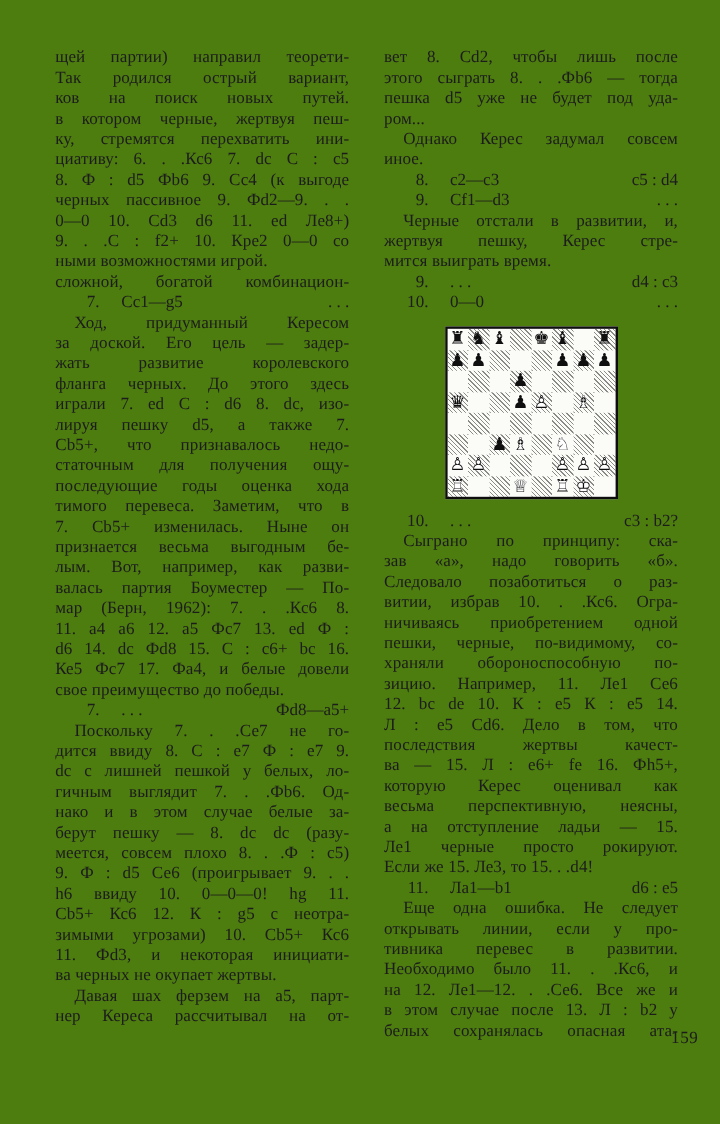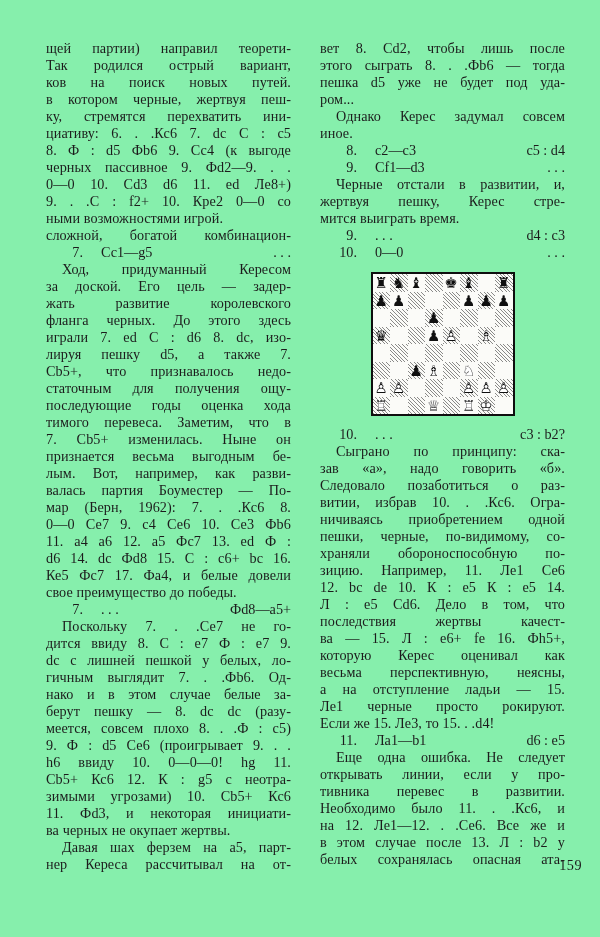--- a/index.html
+++ b/index.html
@@ -1,17 +1,17 @@
 <!DOCTYPE html>
 <html><head>
 <meta charset="utf-8">
 <style>
   html,body{margin:0;padding:0;background:#e8e8e6;}
   .page{
-    position:relative;width:600px;height:937px;background:#86efac;
+    position:relative;width:600px;height:937px;background:#4d7c0f;
     font-family:"Liberation Serif","DejaVu Serif",serif;
     font-size:14.2px;line-height:17px;color:#1c1c1c;overflow:hidden;
   }
   .col{position:absolute;top:40px;width:245px;}
   #col-left{left:46px;}
   #col-right{left:320px;}
   .line{height:17px;overflow:hidden;text-align:justify;text-align-last:justify;white-space:nowrap;letter-spacing:.1px;}
   .line.last{text-align-last:left;}
   .line.ind{text-indent:16px;}
   .mv{display:flex;height:17px;overflow:hidden;}
@@ -64,21 +64,20 @@
       <div class="line">лируя пешку d5, а также 7.</div>
       <div class="line">Cb5+, что признавалось недо-</div>
       <div class="line">статочным для получения ощу-</div>
       <div class="line">последующие годы оценка хода</div>
       <div class="line">тимого перевеса. Заметим, что в</div>
       <div class="line">7. Cb5+ изменилась. Ныне он</div>
       <div class="line">признается весьма выгодным бе-</div>
       <div class="line">лым. Вот, например, как разви-</div>
       <div class="line">валась партия Боуместер — По-</div>
       <div class="line">мар (Берн, 1962): 7. . .Кс6 8.</div>
-      <div class="line">0—0 Се7 9. с4 Се6 10. Се3 Фb6</div>
       <div class="line">11. а4 а6 12. а5 Фс7 13. ed Ф :</div>
       <div class="line">d6 14. dc Фd8 15. С : с6+ bс 16.</div>
       <div class="line">Ке5 Фс7 17. Фа4, и белые довели</div>
       <div class="line last">свое преимущество до победы.</div>
       <div class="mv">
         <span class="n">7.</span>
         <span class="w">. . .</span>
         <span class="b">Фd8—а5+</span>
       </div>
       <div class="line ind">Поскольку 7. . .Се7 не го-</div>

